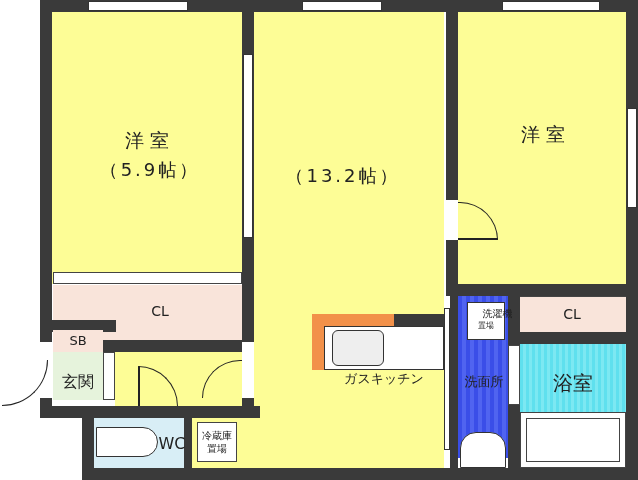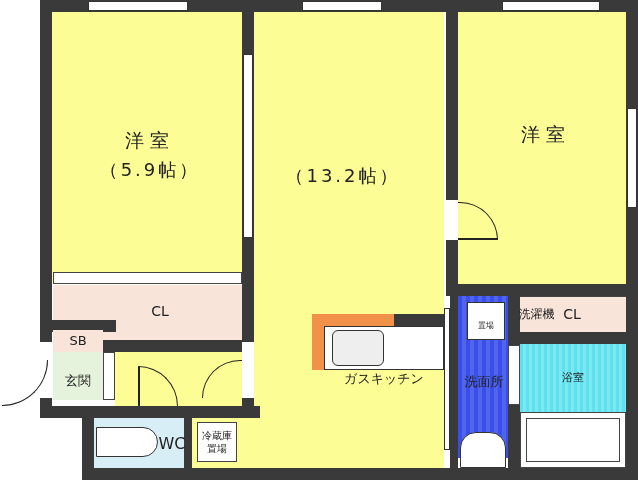--- a/index.html
+++ b/index.html
@@ -98,22 +98,22 @@
   <div class="arc" style="left:458px;top:202px;width:40px;height:38px;border-radius:0 40px 0 0;border-left:none;border-bottom:2px solid #222;"></div>
 
   <div class="lbl room-name" style="left:110px;top:128px;width:80px;">洋室</div>
   <div class="lbl room-size" style="left:80px;top:158px;width:140px;">（5.9帖）</div>
   <div class="lbl room-size" style="left:268px;top:158px;width:150px;margin-top:6px;">（13.2帖）</div>
   <div class="lbl room-name" style="left:506px;top:122px;width:80px;">洋室</div>
 
   <div class="lbl" style="left:140px;top:303px;width:40px;font-size:14px;">CL</div>
   <div class="lbl" style="left:552px;top:306px;width:40px;font-size:14px;">CL</div>
   <div class="lbl" style="left:60px;top:333px;width:36px;font-size:13px;">SB</div>
-  <div class="lbl" style="left:55px;top:372px;width:46px;font-size:13px;">玄関</div>
+  <div class="lbl" style="left:55px;top:372px;width:46px;font-size:16px;">玄関</div>
   <div class="lbl" style="left:158px;top:434px;width:28px;font-size:16px;">WC</div>
   <div class="lbl small" style="left:197px;top:430px;width:40px;">冷蔵庫</div>
   <div class="lbl small" style="left:197px;top:443px;width:40px;">置場</div>
-  <div class="lbl small" style="left:467px;top:308px;width:61px;font-size:12px;margin-left:39px;">洗濯機</div>
+  <div class="lbl small" style="left:467px;top:308px;width:61px;font-size:10px;">洗濯機</div>
   <div class="lbl small" style="left:467px;top:320px;width:38px;font-size:8px;">置場</div>
   <div class="lbl" style="left:456px;top:373px;width:56px;font-size:13px;">洗面所</div>
-  <div class="lbl" style="left:540px;top:370px;width:66px;font-size:11px;">浴室</div>
+  <div class="lbl" style="left:540px;top:370px;width:66px;font-size:20px;">浴室</div>
   <div class="lbl" style="left:326px;top:370px;width:116px;font-size:13px;">ガスキッチン</div>
 </div>
 
 </body></html>

